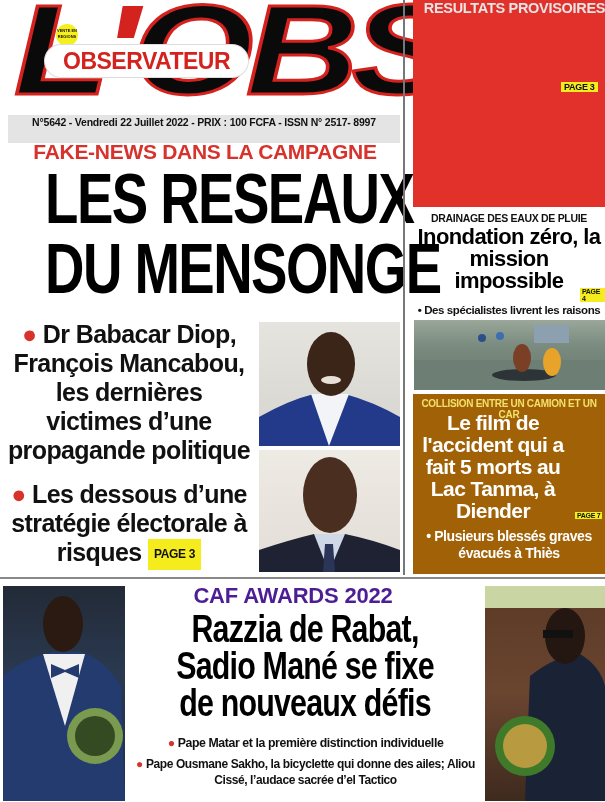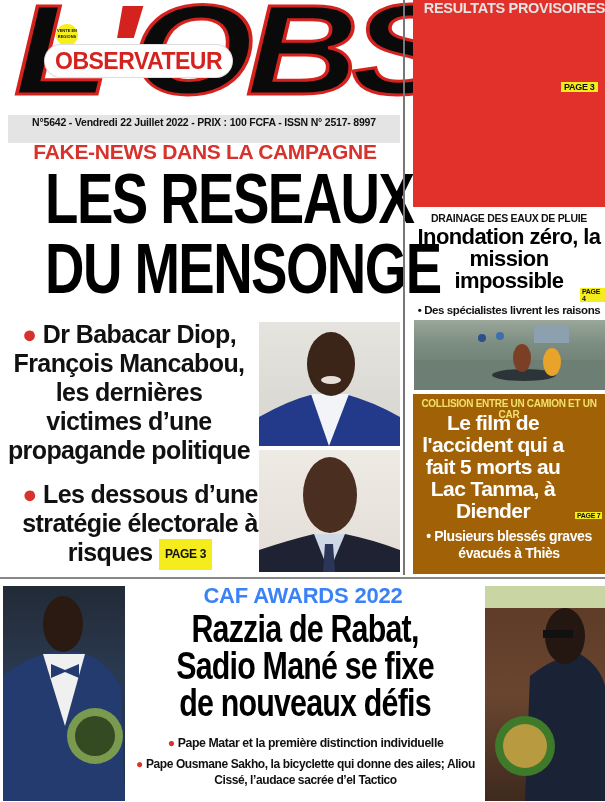--- a/index.html
+++ b/index.html
@@ -5,35 +5,35 @@
   html, body { margin:0; padding:0; }
   body { width:605px; height:802px; background:#ffffff; position:relative; overflow:hidden;
          font-family:"Liberation Sans", sans-serif; }
   .abs { position:absolute; }
   
   .mast { left:0; top:0; width:405px; height:148px; background:#fff; }
   .logo { left:14px; top:-14px; font-family:"Liberation Sans", sans-serif; font-weight:900; font-size:128px;
           letter-spacing:-6px; color:#0a0a0a; transform:scaleX(1.22); transform-origin:left top;
           -webkit-text-stroke:3px #d4231f; line-height:1; font-style:italic; }
   .logo-apos { color:#d4231f; -webkit-text-stroke:0; }
-  .obs-pill { left:45px; top:45px; height:32px; padding:0 10px; background:#fff; border-radius:16px;
+  .obs-pill { left:45px; top:45px; height:32px; padding:0 18px; background:#fff; border-radius:16px;
               color:#d4231f; font-weight:900; font-size:23px; line-height:32px; letter-spacing:-0.5px;
               box-shadow:0 0 0 1px #ddd; }
   .vente { left:56px; top:24px; width:22px; height:22px; border-radius:50%; background:#f5ef1e;
            font-size:4px; font-weight:bold; text-align:center; line-height:6px; padding-top:4px; box-sizing:border-box; color:#111; }
   .issue { left:8px; top:115px; width:392px; height:28px; background:#e4e4e4; font-size:10.5px; font-weight:bold;
            text-align:center; line-height:14px; color:#111; white-space:nowrap; letter-spacing:-0.2px; }
   
   .kicker { left:0; top:140px; width:410px; text-align:center; color:#d8322c; font-weight:900; font-size:21px; letter-spacing:-0.3px; }
   .headline { left:0; top:164px; width:410px; text-align:center; font-weight:900; font-size:70px; line-height:70px;
               color:#000; letter-spacing:-2px; transform:scaleX(0.78); transform-origin:center top; white-space:nowrap; }
   .bullet-txt { text-align:center; font-weight:bold; color:#111; }
   .dot { color:#d8322c; }
   .b1 { left:5px; top:320px; width:248px; font-size:25px; line-height:29px; letter-spacing:-0.6px; }
-  .b2 { left:16px; top:480px; width:248px; font-size:25px; line-height:29px; letter-spacing:-0.6px; }
+  .b2 { left:5px; top:480px; width:248px; font-size:25px; line-height:29px; letter-spacing:-0.6px; }
   .pagetag { background:#f4ec1d; color:#111; font-weight:900; font-size:12px; padding:1px 6px; letter-spacing:-0.3px; display:inline-block; vertical-align:middle; }
   .photo { overflow:hidden; }
   .ph1 { left:259px; top:322px; width:141px; height:124px; background:linear-gradient(180deg,#e6e4df 0%,#dcdad4 60%,#d8d5cf 100%); }
   .ph2 { left:259px; top:450px; width:141px; height:122px; background:linear-gradient(180deg,#eeeae4 0%,#e2ddd6 100%); }
   .vline { left:403px; top:0; width:2px; height:575px; background:#777; }
   
   .red-box { left:413px; top:0; width:192px; height:207px; background:#e2302a; }
   .red-kicker { left:0; top:0; width:203px; text-align:center; color:#e5e5e5; font-weight:bold; font-size:14.5px; letter-spacing:-0.3px; }
   .red-head { left:0; top:18px; width:192px; text-align:center; color:#fff; font-weight:bold; font-size:28px; line-height:29px; letter-spacing:-0.6px; }
   .red-sub { left:0; top:165px; width:192px; text-align:center; color:#fff; font-weight:bold; font-size:15.5px; line-height:19px; letter-spacing:-0.4px; }
@@ -43,21 +43,21 @@
   .flood-ph { left:414px; top:320px; width:191px; height:70px;
               background:linear-gradient(180deg,#9aa79a 0%,#7b8c80 35%,#6f7f73 70%,#879488 100%); }
   .black-box { left:413px; top:394px; width:192px; height:180px; background:#a16207; }
   .bk-kicker { left:0; top:4px; width:192px; text-align:center; color:#f3e06a; font-weight:bold; font-size:10px; letter-spacing:-0.3px; }
   .bk-head { left:0; top:18px; width:160px; text-align:center; color:#fff; font-weight:bold; font-size:21px; line-height:22px; letter-spacing:-0.6px; }
   .bk-sub { left:0; top:134px; width:192px; text-align:center; color:#fff; font-weight:bold; font-size:14px; line-height:17px; letter-spacing:-0.4px; }
   
   .hline { left:0; top:577px; width:605px; height:2px; background:#888; }
   .bl-ph { left:3px; top:586px; width:122px; height:215px; background:linear-gradient(180deg,#222a36 0%,#2a3950 40%,#1e2f4e 100%); }
   .br-ph { left:485px; top:586px; width:120px; height:215px; background:linear-gradient(180deg,#5b3a26 0%,#6a4530 50%,#3e2a1e 100%); }
-  .caf-kicker { left:128px; top:583px; width:350px; text-align:center; color:#3b82f6; font-weight:bold; font-size:22px; letter-spacing:-0.2px; }
+  .caf-kicker { left:118px; top:583px; width:350px; text-align:center; color:#4c1d95; font-weight:bold; font-size:22px; letter-spacing:-0.2px; }
   .caf-head { left:125px; top:611px; width:360px; text-align:center; color:#000; font-weight:900; font-size:38px; line-height:37px;
               transform:scaleX(0.80); transform-origin:center top; white-space:nowrap; letter-spacing:-1px; }
   .caf-b1 { left:128px; top:736px; width:355px; text-align:center; font-weight:bold; font-size:12.3px; letter-spacing:-0.4px; color:#111; }
   .caf-b2 { left:128px; top:756px; width:355px; text-align:center; font-weight:bold; font-size:12px; line-height:16px; letter-spacing:-0.4px; color:#111; }
   svg { display:block; }
 </style>
 </head>
 <body>
 
 <div class="abs mast">

